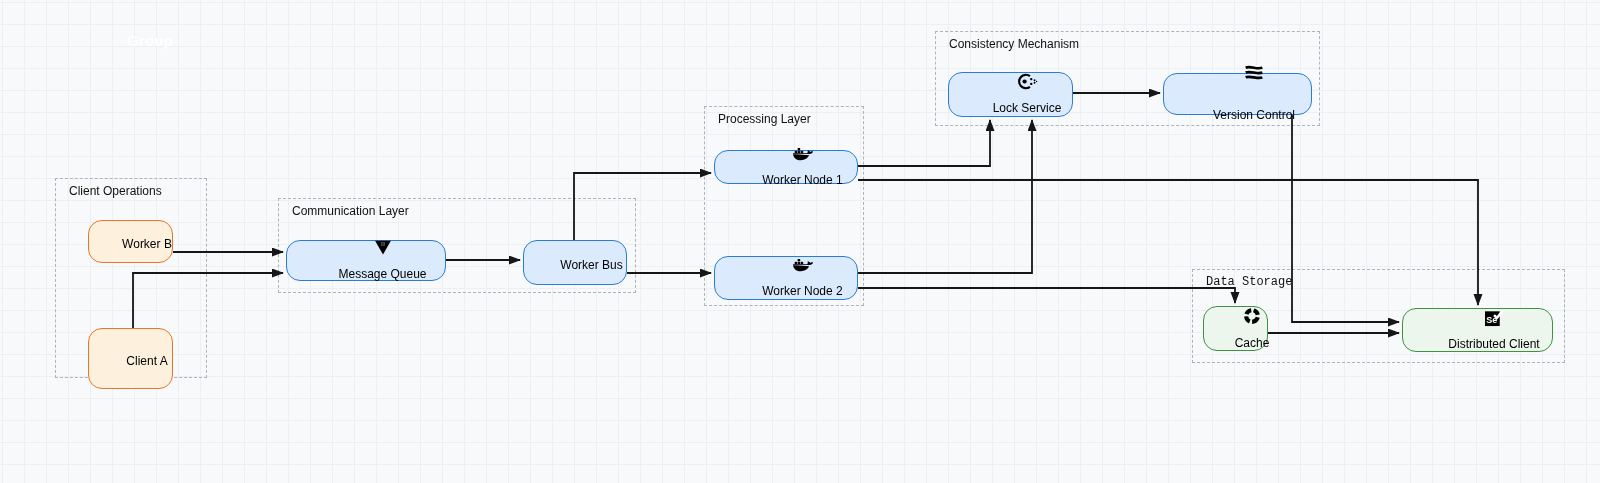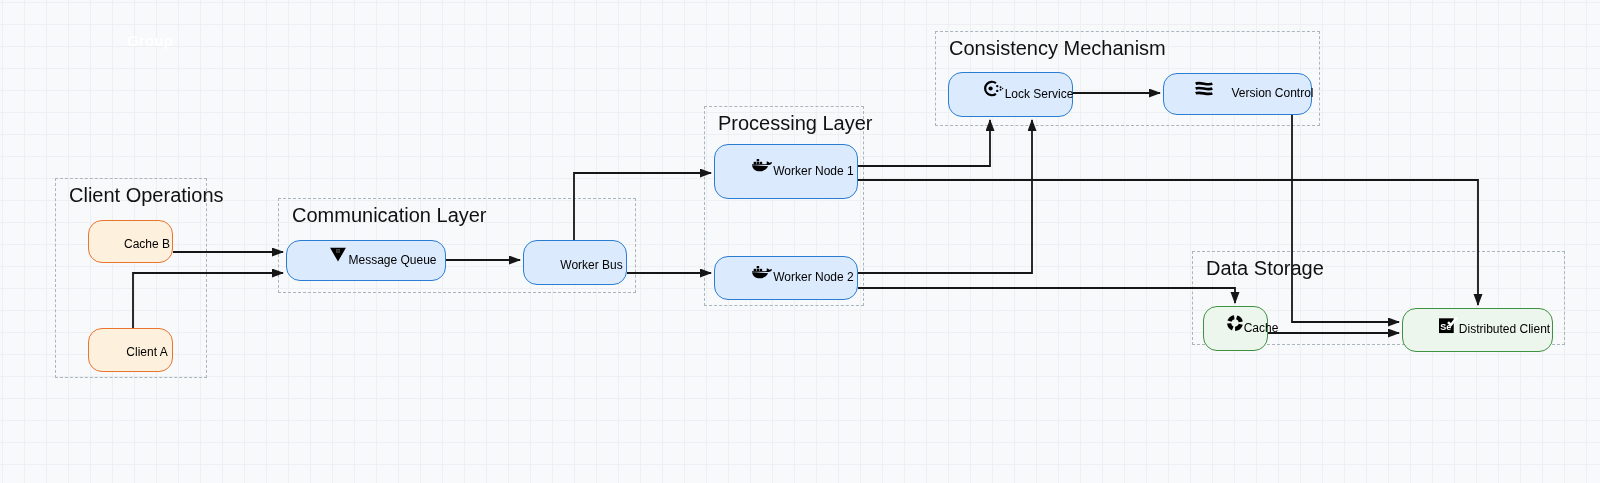--- a/index.html
+++ b/index.html
@@ -15,27 +15,27 @@
   }
   .ghost-label{
     position:absolute;left:127px;top:32px;color:#ffffff;font-weight:bold;
     font-size:15px;letter-spacing:.2px;user-select:none;
   }
   .group{
     position:absolute;border:1.6px dashed #aab5be;background:transparent;
     box-sizing:border-box;
   }
   .group-label{
-    position:absolute;left:13px;top:5px;font-size:20px;color:#111;
+    position:absolute;left:13px;top:5px;font-size:12px;color:#111;
     white-space:nowrap;
   }
   .edges{position:absolute;left:0;top:0;z-index:2;}
   .node{
     position:absolute;box-sizing:border-box;border-radius:14px;
-    display:flex;flex-direction:row;align-items:center;justify-content:center;
+    display:flex;flex-direction:column;align-items:center;justify-content:center;
     z-index:3;font-size:12px;color:#000;line-height:1.15;padding-left:33px;
   }
   .node .icon{height:18px;display:flex;align-items:center;justify-content:center;margin-bottom:12px;}
   .node .lbl{white-space:nowrap;}
   .blue  {background:#dbeafd;border:1.8px solid #2b7cd3;}
   .orange{background:#fdf0dc;border:1.8px solid #e8752d;}
   .green {background:#ecf6ec;border:1.8px solid #3f9142;}
 </style>
 </head>
 <body>
@@ -49,21 +49,21 @@
   </div>
   <div class="group" style="left:278px;top:198px;width:358px;height:95px;">
     <div class="group-label">Communication Layer</div>
   </div>
   <div class="group" style="left:704px;top:106px;width:160px;height:200px;">
     <div class="group-label">Processing Layer</div>
   </div>
   <div class="group" style="left:935px;top:31px;width:385px;height:95px;">
     <div class="group-label">Consistency Mechanism</div>
   </div>
-  <div class="group" style="left:1192px;top:251px;width:373px;height:94px;">
+  <div class="group" style="left:1192px;top:269px;width:373px;height:94px;font-family:Liberation Mono, monospace;">
     <div class="group-label">Data Storage</div>
   </div>
 
   <svg class="edges" width="1600" height="483">
     <defs>
       <marker id="arrow" markerUnits="userSpaceOnUse" markerWidth="13" markerHeight="10" refX="11" refY="4.5" orient="auto">
         <path d="M0,0 L12,4.5 L0,9 Z" fill="#161616"></path>
       </marker>
     </defs>
     <g fill="none" stroke="#161616" stroke-width="1.8">
@@ -76,43 +76,43 @@
       <path d="M 858 273 L 1032 273 L 1032 120" marker-end="url(#arrow)"></path>
       <path d="M 1073 93 L 1160 93" marker-end="url(#arrow)"></path>
       <path d="M 858 180 L 1478 180 L 1478 305" marker-end="url(#arrow)"></path>
       <path d="M 858 288 L 1235 288 L 1235 303" marker-end="url(#arrow)"></path>
       <path d="M 1292 115 L 1292 322 L 1399 322" marker-end="url(#arrow)"></path>
       <path d="M 1268 333 L 1399 333" marker-end="url(#arrow)"></path>
     </g>
   </svg>
 
   <div class="node orange" style="left:88px;top:220px;width:85px;height:43px;padding-top:6px;">
-    <div class="lbl">Cache B</div>
+    <div class="lbl">Worker B</div>
   </div>
 
-  <div class="node orange" style="left:88px;top:328px;width:85px;height:44px;padding-top:6px;">
+  <div class="node orange" style="left:88px;top:328px;width:85px;height:61px;padding-top:6px;">
     <div class="lbl">Client A</div>
   </div>
 
   <div class="node blue" style="left:286px;top:240px;width:160px;height:41px;">
     <div class="icon">
       <svg width="20" height="17" viewBox="0 0 24 20">
         <path d="M2.5,2 h19 l-9.5,16.5 z" fill="#000"></path>
         <rect x="9.8" y="3.6" width="4.4" height="4.2" fill="#6b6b6b"></rect>
         <path d="M9.8,5.7 h4.4 M12,3.6 v4.2" stroke="#000" stroke-width="0.8"></path>
       </svg>
     </div>
     <div class="lbl">Message Queue</div>
   </div>
 
   <div class="node blue" style="left:523px;top:240px;width:104px;height:45px;padding-top:6px;">
     <div class="lbl">Worker Bus</div>
   </div>
 
-  <div class="node blue" style="left:714px;top:144px;width:144px;height:55px;">
+  <div class="node blue" style="left:714px;top:150px;width:144px;height:34px;">
     <div class="icon">
       <svg width="22" height="15" viewBox="0 0 26 18">
         <path d="M1,8.5 h19.5 c2.6,0 4.2,-1.6 4.6,-3 c-1.4,-0.6 -2.8,-0.2 -3.4,0.6 c-0.6,-1.4 -2,-2 -3.2,-1.8 c0.4,1.2 0.2,2.4 -0.4,3.2 L1,7.5 c0,4.8 3.4,8.5 9.2,8.5 c5.2,0 8.6,-2.6 10.2,-6 z" fill="#000"></path>
         <g fill="#000">
           <rect x="3" y="4.6" width="3" height="2.8"></rect>
           <rect x="6.6" y="4.6" width="3" height="2.8"></rect>
           <rect x="10.2" y="4.6" width="3" height="2.8"></rect>
           <rect x="6.6" y="1.2" width="3" height="2.8"></rect>
         </g>
       </svg>

